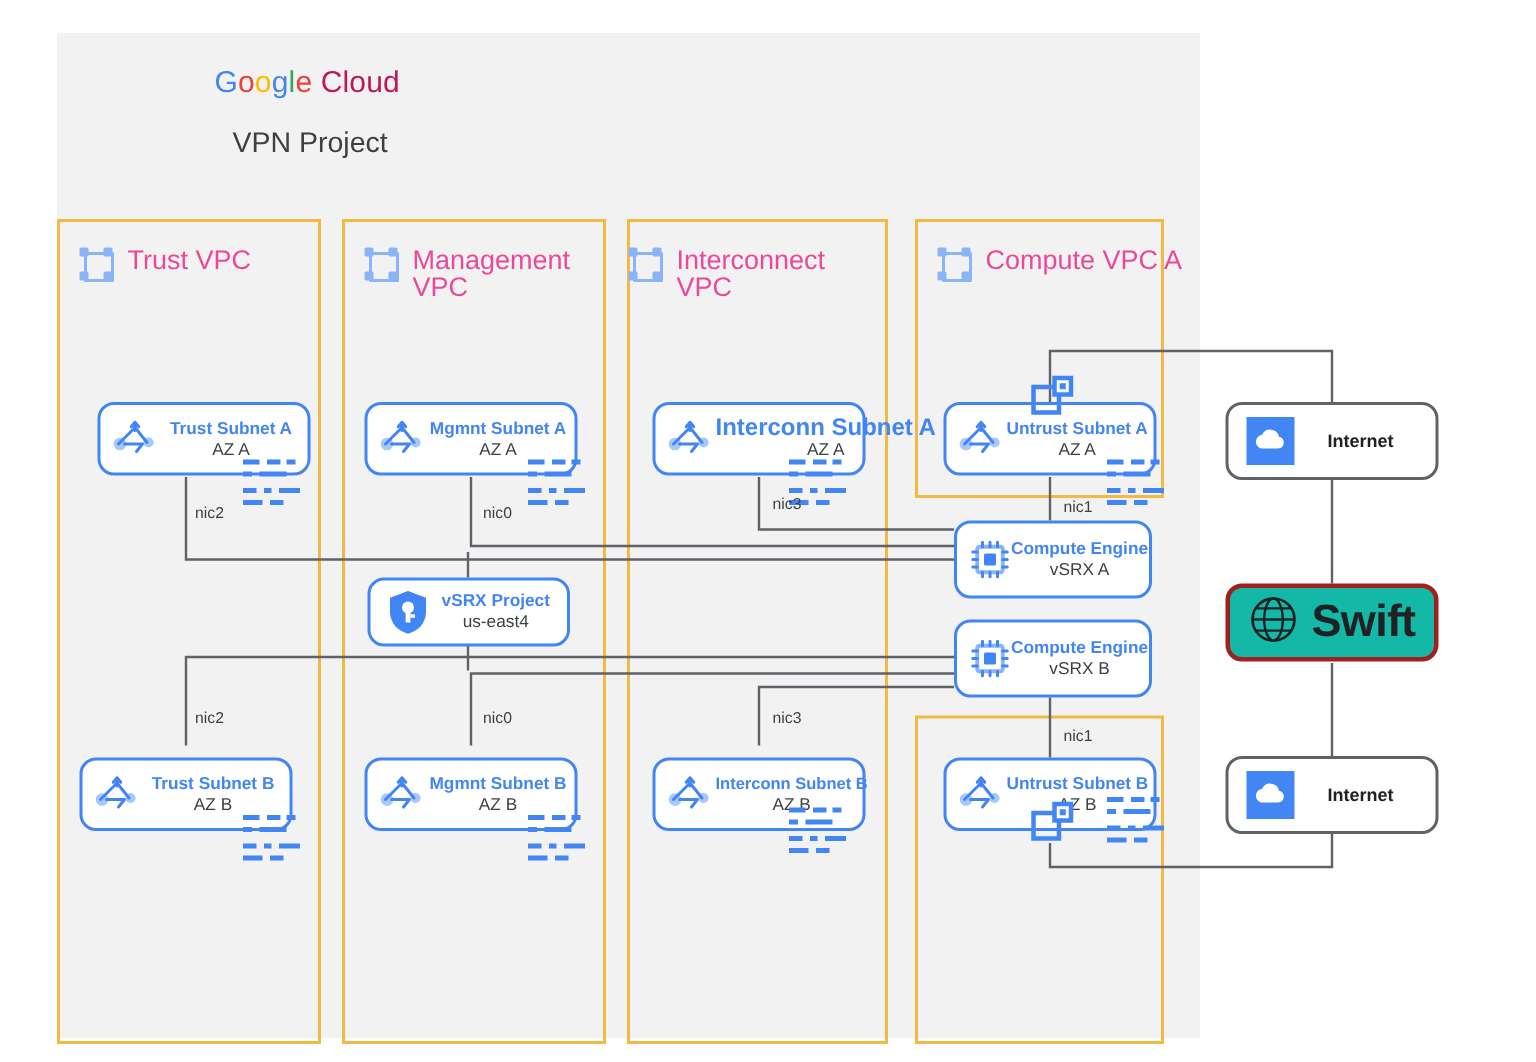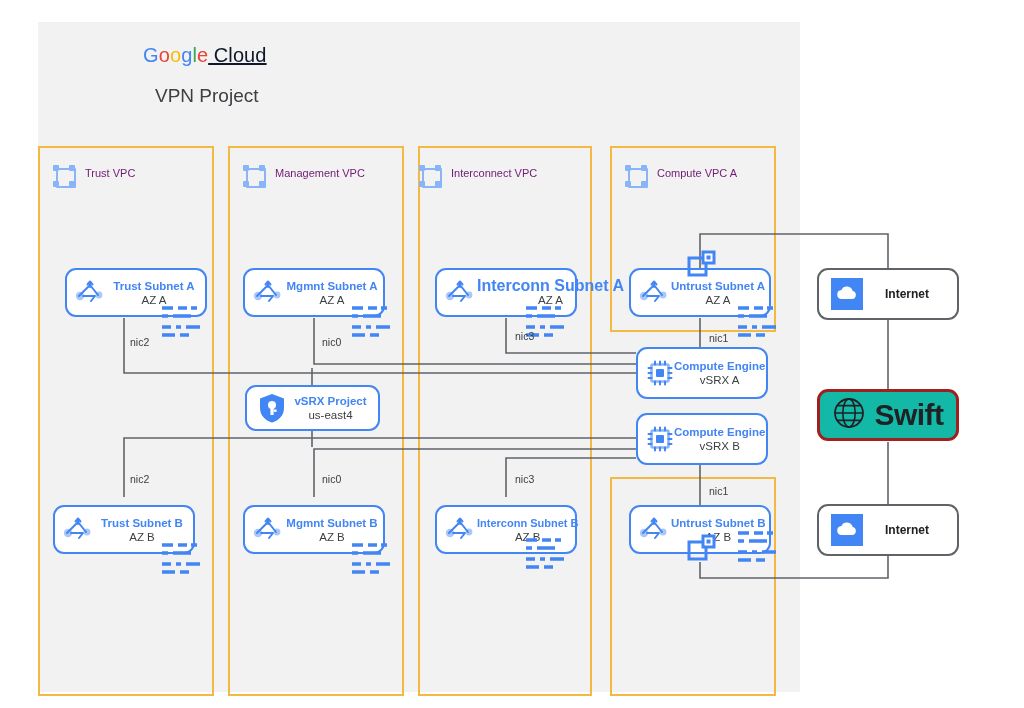--- a/index.html
+++ b/index.html
@@ -9,27 +9,27 @@
   #canvas{position:absolute;left:0;top:0;width:1024px;height:708px;}
 
   
   .project-bg{position:absolute;left:38px;top:22px;width:762px;height:670px;
               background:#f2f2f2;}
 
   .gc-logo{position:absolute;left:143px;top:44px;font-size:20px;letter-spacing:.1px;
            white-space:nowrap;}
   .gc-logo .g1{color:#4285f4}.gc-logo .o1{color:#ea4335}.gc-logo .o2{color:#fbbc05}
   .gc-logo .g2{color:#4285f4}.gc-logo .l1{color:#34a853}.gc-logo .e1{color:#ea4335}
-  .gc-logo .cloud{color:#0f172a;text-decoration:underline;}
+  .gc-logo .cloud{color:#be185d;}
   .project-title{position:absolute;left:155px;top:85px;font-size:19px;color:#3c4043;}
 
   
   .vpc{position:absolute;border:2px solid #f4b942;background:transparent;}
   .vpc-hdr{position:absolute;display:flex;align-items:flex-start;gap:9px;}
-  .vpc-hdr .lbl{font-size:11px;color:#701a75;line-height:18px;max-width:110px;}
+  .vpc-hdr .lbl{font-size:18px;color:#ec4899;line-height:18px;max-width:110px;}
 
   
   .icon-vpc{position:relative;width:24px;height:24px;flex:0 0 24px;}
   .icon-vpc i{position:absolute;background:#8ab4f8;}
   .icon-vpc .bx{left:4px;top:4px;width:16px;height:16px;background:transparent;
                 border:2.2px solid #8ab4f8;border-radius:1px;}
   .icon-vpc .c{width:6px;height:6px;border-radius:1px;}
   .icon-vpc .c.tl{left:1px;top:1px}.icon-vpc .c.tr{right:1px;top:1px}
   .icon-vpc .c.bl{left:1px;bottom:1px}.icon-vpc .c.br{right:1px;bottom:1px}
 

